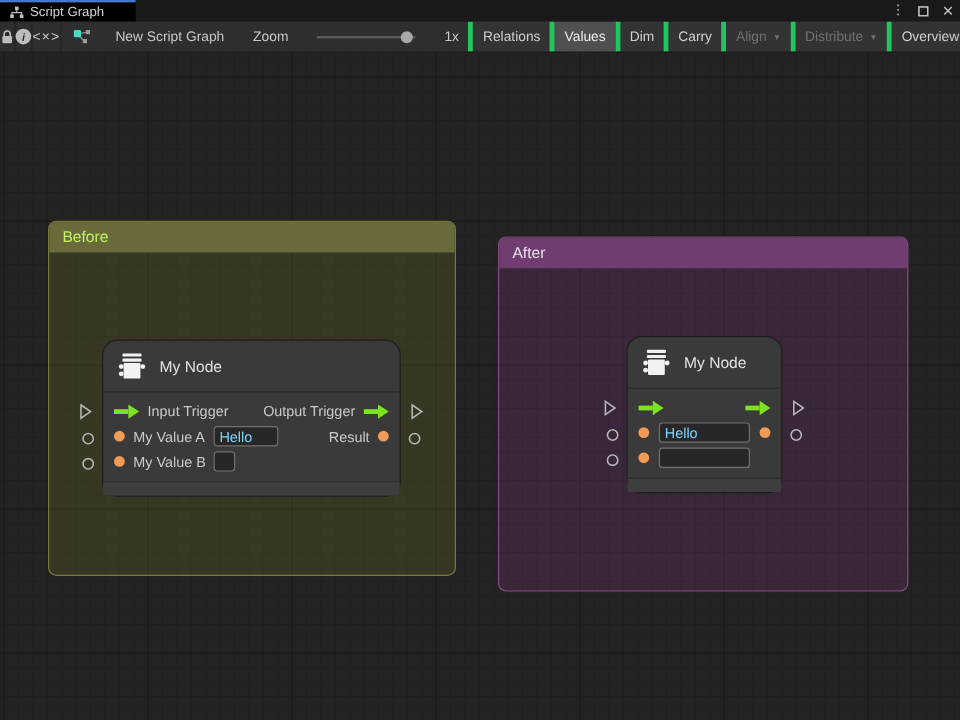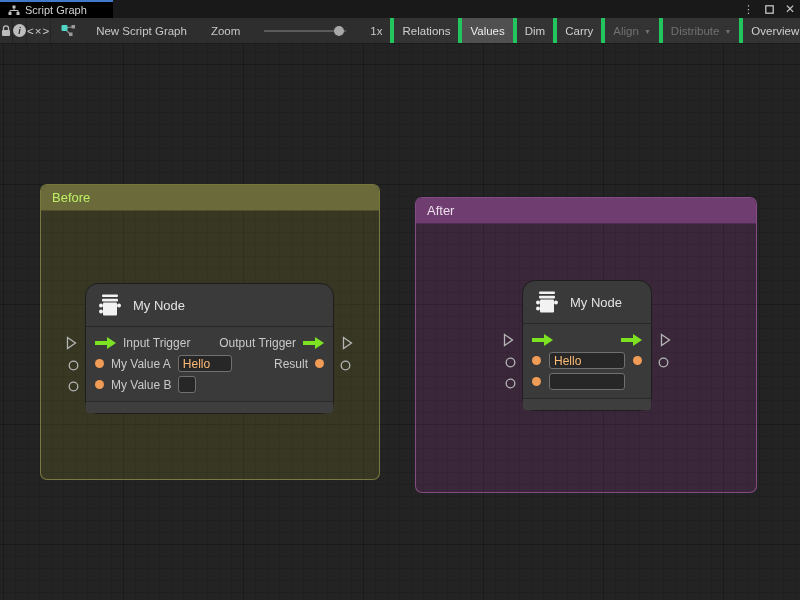--- a/index.html
+++ b/index.html
@@ -61,21 +61,21 @@
   .node-a { left:522px; top:236px; width:130px; height:131px; }
   .node-header { height:43px; display:flex; align-items:center; gap:10px; padding:0 11px;
                  border-bottom:1px solid #282828; font-size:13px; color:#e2e2e2; }
   .node-body { padding:5px 0 4px; }
   .prow { height:21px; display:flex; align-items:center; padding:0 9px; font-size:12px; }
   .pgrp { display:flex; align-items:center; gap:7px; }
   .pgrp.right { margin-left:auto; }
   .node-footer { height:12px; margin-top:2px; background:#3e3e3e; border-top:1px solid #292929; border-radius:0 0 3px 3px; }
   .dot { width:9px; height:9px; border-radius:50%; background:#F09B56; flex:0 0 auto; }
   .field { background:#272727; border:1px solid #707070; border-radius:3px; height:17px; font-size:12px;
-           color:#fdba74; padding:0 4px; font-family:"Liberation Sans", sans-serif; outline:none; }
+           color:#7dd3fc; padding:0 4px; font-family:"Liberation Sans", sans-serif; outline:none; }
   .field.hello-b { width:54px; } .field.mini { width:18px; } .field.wide { width:76px; }
   .ext { position:absolute; line-height:0; }
   .arrow-svg { flex:0 0 auto; }
 </style>
 </head>
 <body>
 
 <div class="window">
 
   <div class="tabbar">

